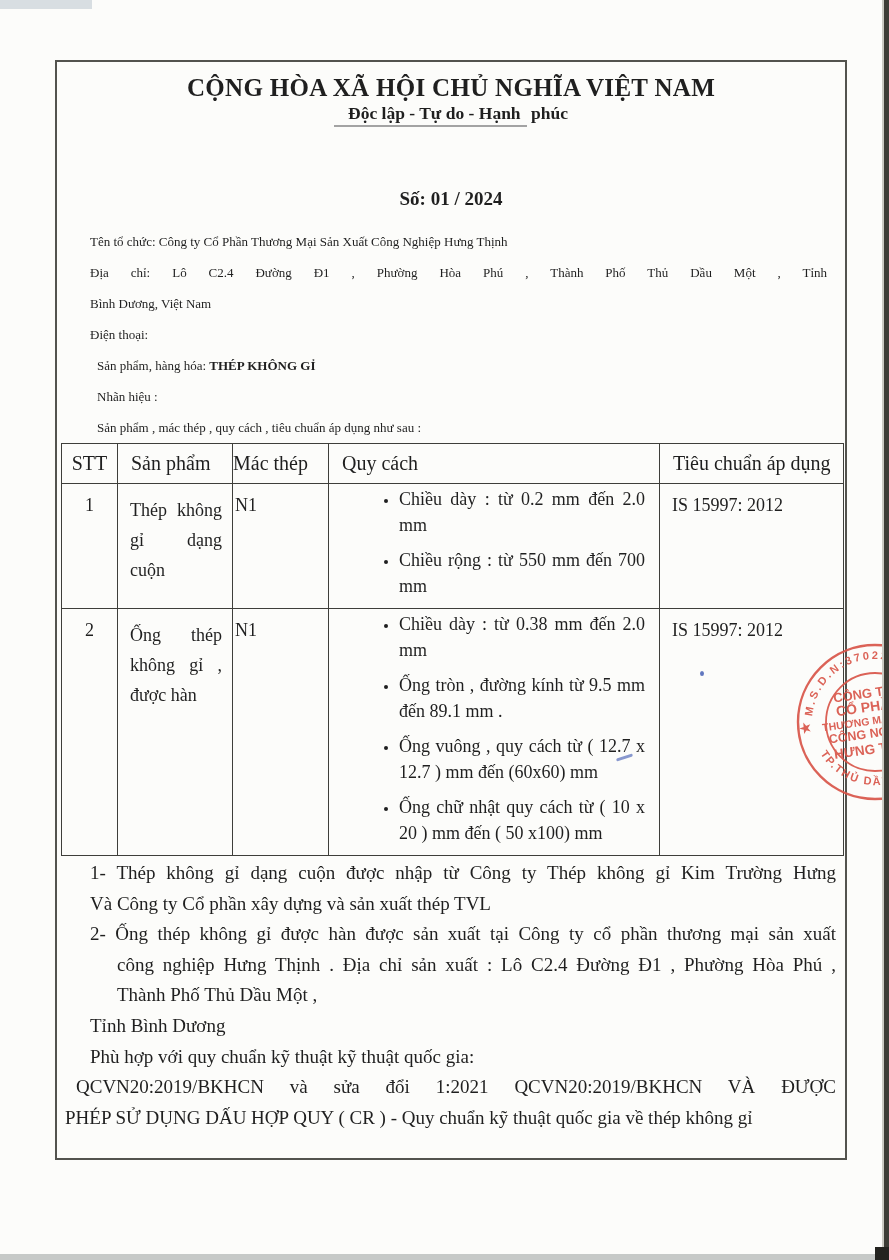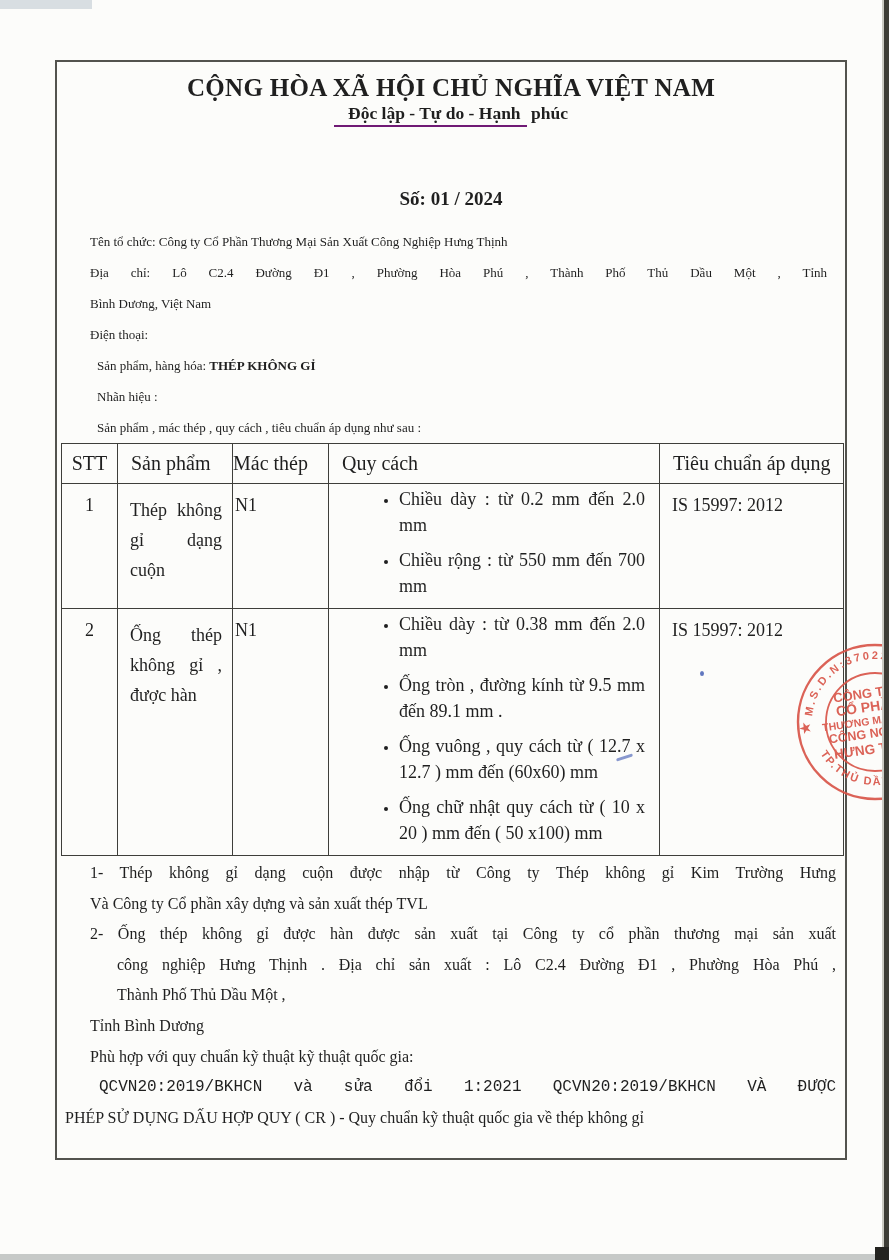--- a/index.html
+++ b/index.html
@@ -21,21 +21,21 @@
   
   .frame {
     position:absolute; left:55px; top:60px; width:792px; height:1100px;
     border:2px solid #53534e;
     background:transparent;
   }
   .centered { text-align:center;font-weight:bold; }
 
   .national-title { position:absolute; left:0; top:12px; width:100%; font-weight:bold; font-size:25px; letter-spacing:.3px; }
   .motto          { position:absolute; left:0; top:41px; width:100%; font-weight:bold; font-size:17.5px; }
-  .motto .u       { border-bottom:2px solid #701a75; padding:0 6px 2px 14px;text-align:center; }
+  .motto .u       { border-bottom:2px solid #a3a3a3; padding:0 6px 2px 14px;text-align:center; }
   .doc-title      { position:absolute; left:0; top:86px; width:100%; font-weight:bold; font-size:23px; letter-spacing:.5px; }
   .doc-number     { position:absolute; left:0; top:126px; width:100%; font-size:19px; }
 
   .info { position:absolute; left:0; top:164px; width:100%; font-size:13px; line-height:31px; padding-right:18px; }
   .info .ln       { padding-left:33px; }
   .info .ln.ind   { padding-left:40px; }
   .just-last      { text-align:justify; text-align-last:justify; }
   .bold           { font-weight:bold; }
 
   table.spec {
@@ -52,24 +52,24 @@
   td.c-std  { width:184px; }
   tr.r1 td { height:98px; }
   tr.r2 td { height:239px; }
   td .cellpad { padding:11px 10px 6px 12px; }
   td.c-stt .cellpad, td.c-grade .cellpad { padding:11px 2px 6px 2px; }
   .prod-txt { text-align:justify; line-height:30px; padding-right:2px; }
   ul.bullets { margin:2px 14px 6px 0; padding-left:70px; }
   ul.bullets li { margin-bottom:9px; text-align:justify; line-height:26px; }
   ul.bullets li::marker { font-size:14px; }
 
-  .notes { position:absolute; left:0; top:796px; width:100%; font-size:16px; line-height:30.6px; padding-right:9px; }
+  .notes { position:absolute; left:0; top:796px; width:100%; font-size:19px; line-height:30.6px; padding-right:9px; }
   .notes .ln       { padding-left:33px; }
   .notes .ln.ind2  { padding-left:60px; }
-  .notes .ln.qcvn1 { padding-left:42px;font-family:Liberation Mono, monospace; }
+  .notes .ln.qcvn1 { padding-left:19px; }
   .notes .ln.qcvn2 { padding-left:8px; }
 
   
   .stamp { position:absolute; left:780px; top:633px; width:109px; height:175px; opacity:.92; z-index:40; }
   .stamp text { font-family:"Liberation Sans", sans-serif; font-weight:bold; }
 
   .speck-blue-1 { position:absolute; left:700px; top:671px; width:4px; height:5px; background:#3a55b0; border-radius:50%; opacity:.8; z-index:41; }
   .speck-blue-2 { position:absolute; left:616px; top:756px; width:17px; height:3px; background:#3a55b0; border-radius:2px; opacity:.6; transform:rotate(-18deg); z-index:41; }
 </style>
 </head>

